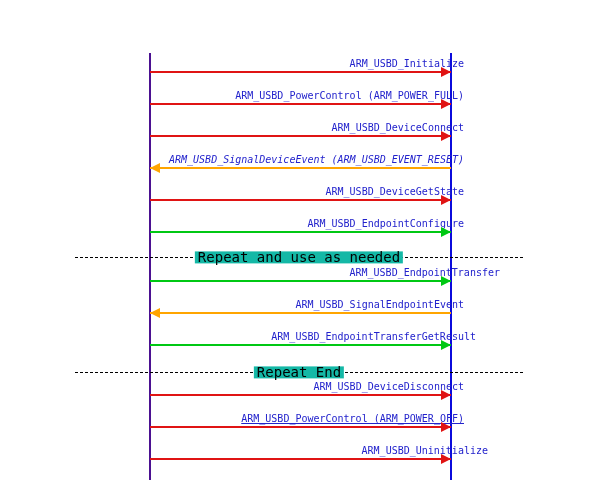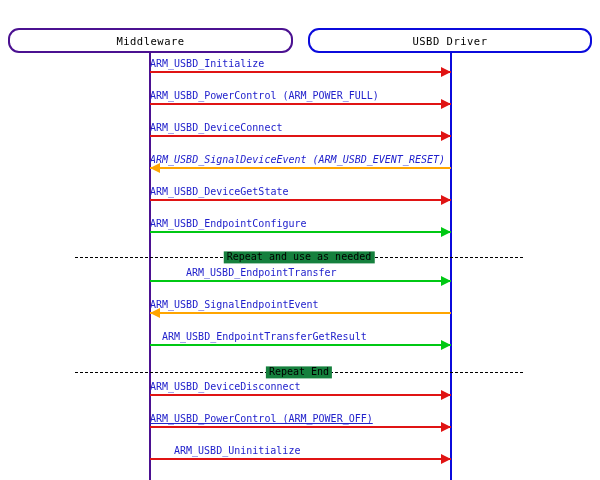--- a/index.html
+++ b/index.html
@@ -16,53 +16,47 @@
     font-size: 10.5px; color: #000000; letter-spacing: 0.5px;
   }
   .actor-middleware { left: 8px;  width: 285px; border-color: #4b1191; }
   .actor-usbd      { left: 308px; width: 284px; border-color: #0b0bdc; }
 
   .lifeline { position: absolute; top: 53px; bottom: 0; width: 2px; }
   .lifeline-left  { left: 149px; background: #4b1191; }
   .lifeline-right { left: 450px; background: #0b0bdc; }
 
   .msg-label {
-    position: absolute; left: 150px; width: 301px; height: 12px; line-height: 12px;
-    text-align: left; font-size: 10px; color: #2222cc; white-space: nowrap;
+    position: absolute; left: 163px; width: 301px; height: 12px; line-height: 12px;
+    text-align: right; font-size: 10px; color: #2222cc; white-space: nowrap;
   }
   .msg-line { position: absolute; left: 150px; width: 301px; height: 2px; }
   .arrowhead {
     position: absolute; width: 0; height: 0;
     border-top: 5px solid transparent; border-bottom: 5px solid transparent;
   }
   .arrowhead.right { border-left: 10px solid; }
   .arrowhead.left  { border-right: 10px solid; }
 
   .divider {
     position: absolute; left: 75px; width: 448px; height: 0;
     border-top: 1px dashed #000000;
   }
   .divider-label {
     position: absolute; left: 50%; top: 0; transform: translate(-50%, -55%);
-    background: #15803d; padding: 0 3px; font-size: 10px; color: #000000;
+    background: #14b8a6; padding: 0 3px; font-size: 14px; color: #000000;
     white-space: nowrap; line-height: 12px;
   }
 </style>
 </head>
 <body>
 
 <div class="canvas">
 
-  <div class="actor-box actor-middleware">
-    <span>Middleware</span>
-  </div>
 
-  <div class="actor-box actor-usbd">
-    <span>USBD Driver</span>
-  </div>
 
   <div class="lifeline lifeline-left"></div>
   <div class="lifeline lifeline-right"></div>
 
   <div id="rows">
       <div class="msg-label" style="top: 58px;">ARM_USBD_Initialize</div>
       <div class="msg-line" style="top: 71px; background: rgb(224, 20, 20);"></div>
       <div class="arrowhead right" style="top: 67px; left: 441px; border-left-color: rgb(224, 20, 20);"></div>
       <div class="msg-label" style="top: 90px;">ARM_USBD_PowerControl (ARM_POWER_FULL)</div>
       <div class="msg-line" style="top: 103px; background: rgb(224, 20, 20);"></div>

